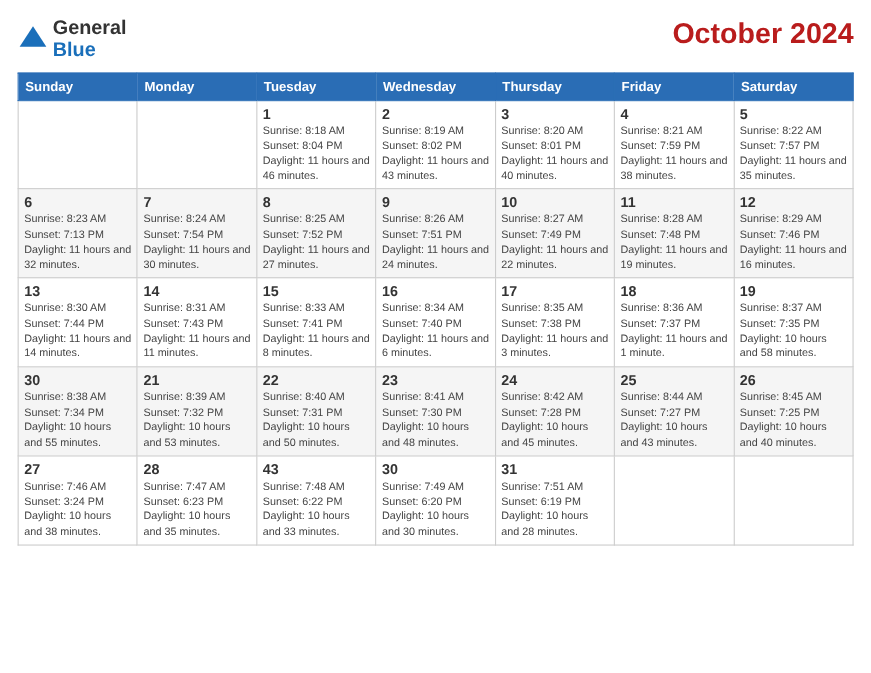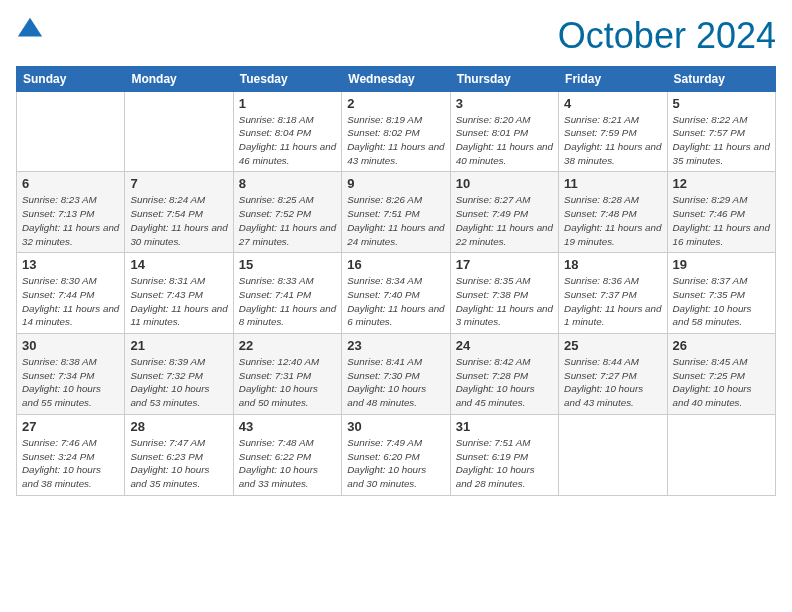--- a/index.html
+++ b/index.html
@@ -29,23 +29,23 @@
     .logo-general { color: #333; }
     .logo-blue { color: #1a6fba; }
     .logo-icon {
       width: 28px;
       height: 28px;
     }
     .title-block {
       text-align: right;
     }
     .month-title {
-      font-size: 36px;
-      font-weight: normal;
-      color: #0369a1;
+      font-size: 26px;
+      font-weight: bold;
+      color: #b91c1c;
       line-height: 1.1;
     }
     .location {
       font-size: 15px;
       color: #333;
     }
     table {
       width: 100%;
       border-collapse: collapse;
       font-size: 10.5px;
@@ -76,34 +76,37 @@
     .day-num {
       font-size: 13px;
       font-weight: bold;
       color: #333;
       margin-bottom: 2px;
     }
     .day-info {
       font-size: 9.8px;
       color: #444;
       line-height: 1.4;
-      font-style: italic;
     }
     .empty-cell {
       background-color: #fff;
     }
   </style>
 </head>
 <body>
 
 <div class="header">
   <div class="logo">
     <svg class="logo-icon" viewBox="0 0 30 30">
       <polygon points="15,2 28,22 2,22" fill="#1a6fba"></polygon>
     </svg>
+    <div class="logo-text">
+      <span class="logo-general">General</span><br>
+      <span class="logo-blue">Blue</span>
+    </div>
   </div>
   <div class="title-block">
     <div class="month-title">October 2024</div>
   </div>
 </div>
 
 <table>
   <thead>
     <tr>
     <th>Sunday</th>
@@ -246,21 +249,21 @@
 Daylight: 10 hours and 55 minutes.</div>
         </td>
         <td>
           <div class="day-num">21</div>
           <div class="day-info">Sunrise: 8:39 AM
 Sunset: 7:32 PM
 Daylight: 10 hours and 53 minutes.</div>
         </td>
         <td>
           <div class="day-num">22</div>
-          <div class="day-info">Sunrise: 12:40 AM
+          <div class="day-info">Sunrise: 8:40 AM
 Sunset: 7:31 PM
 Daylight: 10 hours and 50 minutes.</div>
         </td>
         <td>
           <div class="day-num">23</div>
           <div class="day-info">Sunrise: 8:41 AM
 Sunset: 7:30 PM
 Daylight: 10 hours and 48 minutes.</div>
         </td>
         <td>

